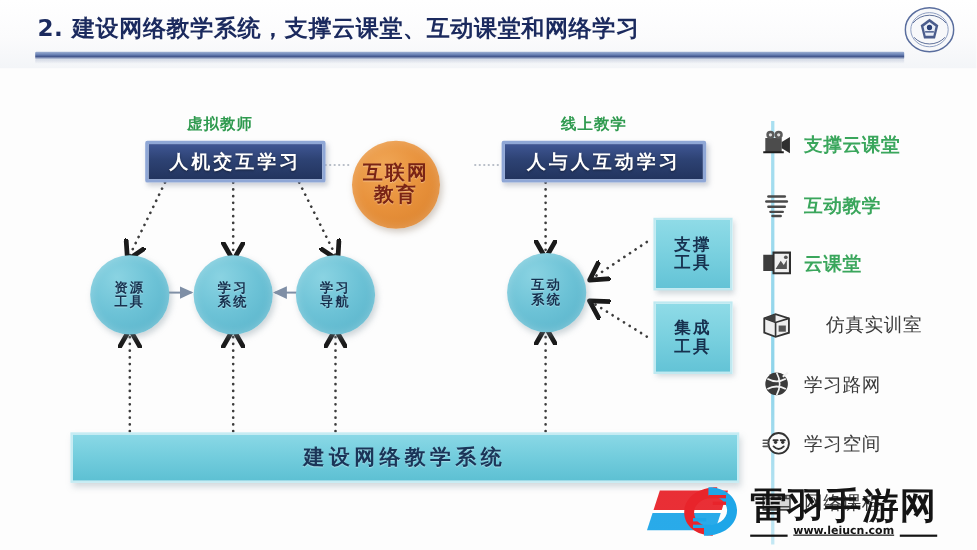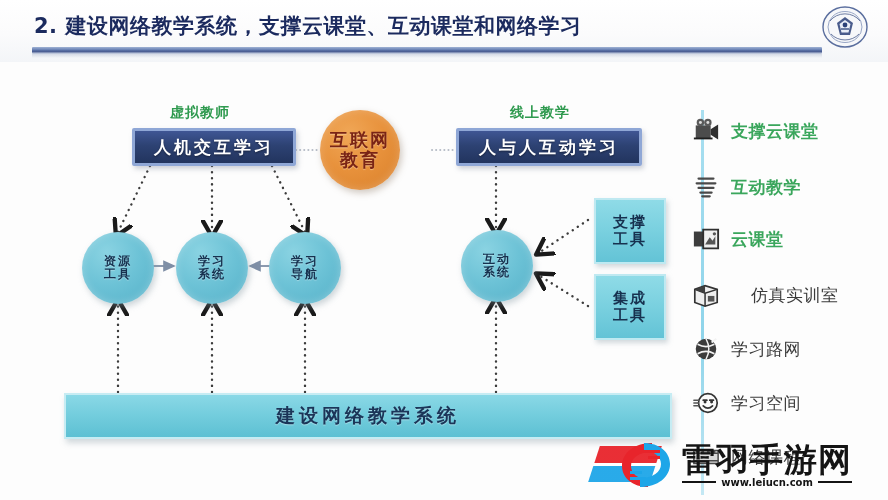--- a/index.html
+++ b/index.html
@@ -176,21 +176,21 @@
     height: 62px; width: 268px;
     display: flex; align-items: center;
   }
   #wm-mark { width: 62px; height: 56px; flex: 0 0 62px; }
   #wm-right { margin-left: 6px; }
   #wm-title {
     font-size: 33px; font-weight: bold; color: #141414;
     font-family: "DejaVu Sans", "Liberation Sans", sans-serif;
     letter-spacing: 1px; line-height: 1;
   }
-  #wm-url-row { display: flex; align-items: center; margin-top: 1px; }
+  #wm-url-row { display: flex; align-items: flex-end; margin-top: 1px; text-decoration: underline; }
   .wm-dash { height: 2px; background: #141414; flex: 1 1 auto; }
   #wm-url {
     font-size: 10px; color: #141414; font-weight: bold;
     padding: 0 5px; white-space: nowrap;
     font-family: "DejaVu Sans", "Liberation Sans", sans-serif;
   }
   
   #wm-swoosh {
     position: absolute; right: 232px; bottom: 18px;
     width: 62px; height: 36px;
@@ -253,21 +253,21 @@
       <path d="M305 330 L305 242" fill="none" stroke="#3c3c3c" stroke-width="2.4" stroke-linecap="round" stroke-dasharray="0.1 6" marker-end="url(#arrHead)"></path>
       <path d="M496 330 L496 240" fill="none" stroke="#3c3c3c" stroke-width="2.4" stroke-linecap="round" stroke-dasharray="0.1 6" marker-end="url(#arrHead)"></path>
     </svg>
 
     <div class="node-label-green" style="left:170px; top:42px;">虚拟教师</div>
     <div class="node-label-green" style="left:510px; top:42px;">线上教学</div>
 
     <div class="blue-box" style="left:132px; top:66px; width:164px; height:38px;">人机交互学习</div>
     <div class="blue-box" style="left:456px; top:66px; width:186px; height:38px;">人与人互动学习</div>
 
-    <div id="orange-circle" style="left:320px; top:48px; width:80px; height:80px;">
+    <div id="orange-circle" style="left:320px; top:66px; width:80px; height:80px;">
       <span>互联网</span>
       <span>教育</span>
     </div>
 
     <div class="teal-circle" style="left:82px; top:170px; width:72px; height:72px;">
       <span>资源</span>
       <span>工具</span>
     </div>
     <div class="teal-circle" style="left:176px; top:170px; width:72px; height:72px;">
       <span>学习</span>

